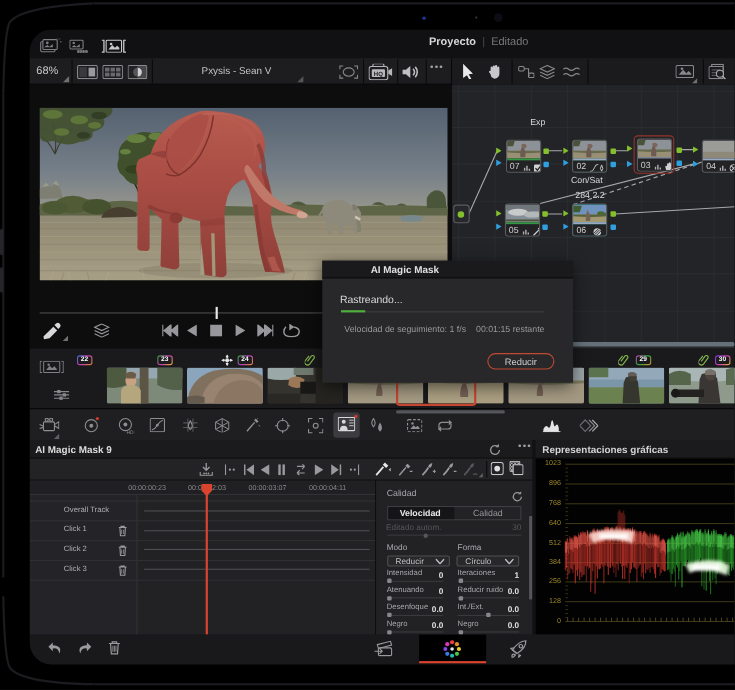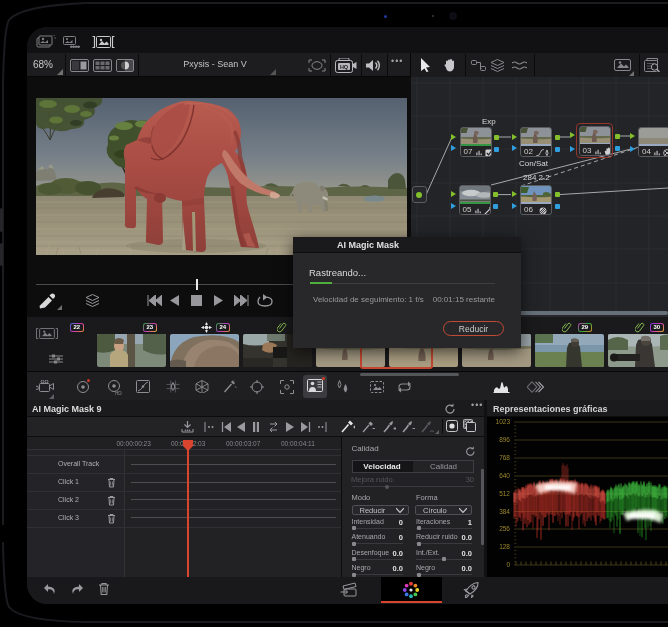--- a/index.html
+++ b/index.html
@@ -24,20 +24,21 @@
     <path d="M 3 15 Q 4 72 9 80 Q 20 94 85 95" fill="none" stroke="#1b1b20" stroke-width="2"></path>
   </svg>
 
 <div class="abs" style="left:384px;top:15px;width:3px;height:3px;border-radius:50%;background:#2038a0;"></div>
 <div class="abs" style="left:432px;top:15px;width:2px;height:2px;border-radius:50%;background:#3a3a3a;"></div>
 <div class="abs" style="left:449px;top:12px;width:8px;height:8px;border-radius:50%;background:#0c0c14;"></div>
 
 <div id="screen">
   
   <div class="abs" style="left:0;top:0;width:641px;height:26px;background:#111113;"></div>
+  <div class="abs" style="left:363px;top:6px;width:200px;height:14px;font-size:10px;color:#d8d8d8;"><b>Proyecto</b><span style="color:#4a4a4a;"> &nbsp;|&nbsp; </span><span style="color:#787878;">Editado</span></div>
   
   <svg class="abs" style="left:9px;top:8px;" width="20" height="14" viewBox="0 0 20 14">
       <rect x="1" y="3" width="13" height="9" rx="1" fill="none" stroke="#808084"></rect>
       <rect x="3" y="1" width="13" height="9" rx="1" fill="#111113" stroke="#808084"></rect>
       <circle cx="7" cy="4" r="1.2" fill="#808084"></circle>
       <path d="M4 8 l3-2 2 1.5 3-2.5v3 h-8z" fill="#808084"></path>
       <path d="M17.5 1 l1.5-1.5 M18.5 3 h2 M16 .5 v-2" stroke="#808084" stroke-width="0.8"></path>
     </svg>
   <svg class="abs" style="left:36px;top:9px;" width="18" height="12" viewBox="0 0 18 12">
       <rect x="0.5" y="0.5" width="12" height="8" rx="1" fill="none" stroke="#808084"></rect>
@@ -354,21 +355,21 @@
           <path d="M148 60 H159"></path>
           <path d="M208.5 59 H219"></path>
           <path d="M86.5 117.6 H100"></path>
           <path d="M148 117.6 L257 111"></path>
 <path d="M80 108 L220 72"></path>
           <path d="M110 109 L228 70" stroke-dasharray="4,3"></path>
 </g>
       </svg>
 <div class="abs" style="left:0.5px;top:109px;width:15px;height:17px;background:#26282b;border:1px solid #5c5c60;border-radius:3px;"></div>
 <div class="abs" style="left:5px;top:114.5px;width:6px;height:6px;border-radius:50%;background:#84c02c;"></div>
-<div class="abs" style="left:51px;top:40px;font-size:8px;color:#d8d8d8;padding-left:20px;">Exp</div>
+<div class="abs" style="left:51px;top:30px;font-size:8px;color:#d8d8d8;padding-left:20px;">Exp</div>
 <div class="abs" style="left:108px;top:38px;font-size:8px;color:#d8d8d8;margin-top:44px;">Con/Sat</div>
 <div class="abs" style="left:112px;top:96px;font-size:8px;color:#d8d8d8;">284 2.2</div>
 <div class="abs" style="left:48.5px;top:50px;width:32px;height:30px;background:#222225;border:1px solid #5c5c60;border-radius:3px;overflow:hidden;">
 <svg style="position:absolute;left:0px;top:0px;" width="32" height="16" viewBox="0 0 32 16">
           <rect width="32" height="16" fill="#8d9298"></rect>
           <rect y="9" width="32" height="7" fill="#988f74"></rect>
           <path d="M0 9 h32 v1.5 q-16 1.5-32 0z" fill="#666b4e"></path>
           <path d="M0 0 h7 l-1.5 5 h-5.5z" fill="#4a5338"></path>
           <path d="M14 4.5 q3.5 5 2.5 10.5 h-4.5 q-0.5-6 2-10.5z" fill="#6e5a50"></path>
           <path d="M13 3.5 q3-2 5 1 l-1.5 2.5 q-3.5 0-3.5-3.5z" fill="#7a655c"></path>
@@ -865,21 +866,21 @@
       <div class="abs" style="left:315px;top:37px;width:142px;height:140px;background:#222225;"></div>
       <div class="abs" style="left:324.5px;top:44px;font-size:8px;color:#a8a8ac;">Calidad</div>
       <svg class="abs" style="left:438px;top:46px" width="11" height="11" viewBox="0 0 11 11">
         <path d="M9 5.5 a3.7 3.7 0 1 1 -1.1-2.6" fill="none" stroke="#98989c" stroke-width="1.1"></path>
         <path d="M8.8 0.5 v2.8 h-2.8z" fill="#98989c"></path>
       </svg>
       <div class="abs" style="left:324.5px;top:60px;width:122.5px;height:13px;border:1px solid #3e3e42;background:#232326;"></div>
       <div class="abs" style="left:325.5px;top:61px;width:60px;height:11px;background:#151517;"></div>
       <div class="abs" style="left:324.5px;top:62px;width:61px;font-size:8px;font-weight:bold;color:#e8e8e8;text-align:center;">Velocidad</div>
       <div class="abs" style="left:386px;top:62px;width:61px;font-size:8px;color:#98989c;text-align:center;">Calidad</div>
-      <div class="abs" style="left:324px;top:75px;font-size:7.5px;color:#55555a;">Mejora ruido.</div>
+      <div class="abs" style="left:324px;top:75px;font-size:7.5px;color:#55555a;">Editado autom.</div>
       <div class="abs" style="left:430px;top:75px;width:17px;font-size:7.5px;color:#55555a;text-align:right;">30</div>
       <div class="abs" style="left:324.5px;top:86px;width:122.5px;height:1px;background:#3a3a3e;"></div>
       <div class="abs" style="left:358px;top:84.5px;width:4px;height:4px;border-radius:50%;background:#55555a;"></div>
       <div class="abs" style="left:324.5px;top:93px;font-size:7.5px;color:#a8a8ac;">Modo</div>
       <div class="abs" style="left:389px;top:93px;font-size:7.5px;color:#a8a8ac;">Forma</div>
       <div class="abs" style="left:324.5px;top:104.5px;width:57.4px;height:10.5px;border:1px solid #505054;border-radius:2px;background:#28282b;"></div>
       <div class="abs" style="left:332.5px;top:106px;font-size:7.5px;color:#c0c0c4;">Reducir</div>
       <svg class="abs" style="left:368.5px;top:107.5px" width="8" height="5">
         <path d="M0 0 L4 4.5 L8 0" fill="none" stroke="#c0c0c4" stroke-width="1.2"></path>
       </svg>

